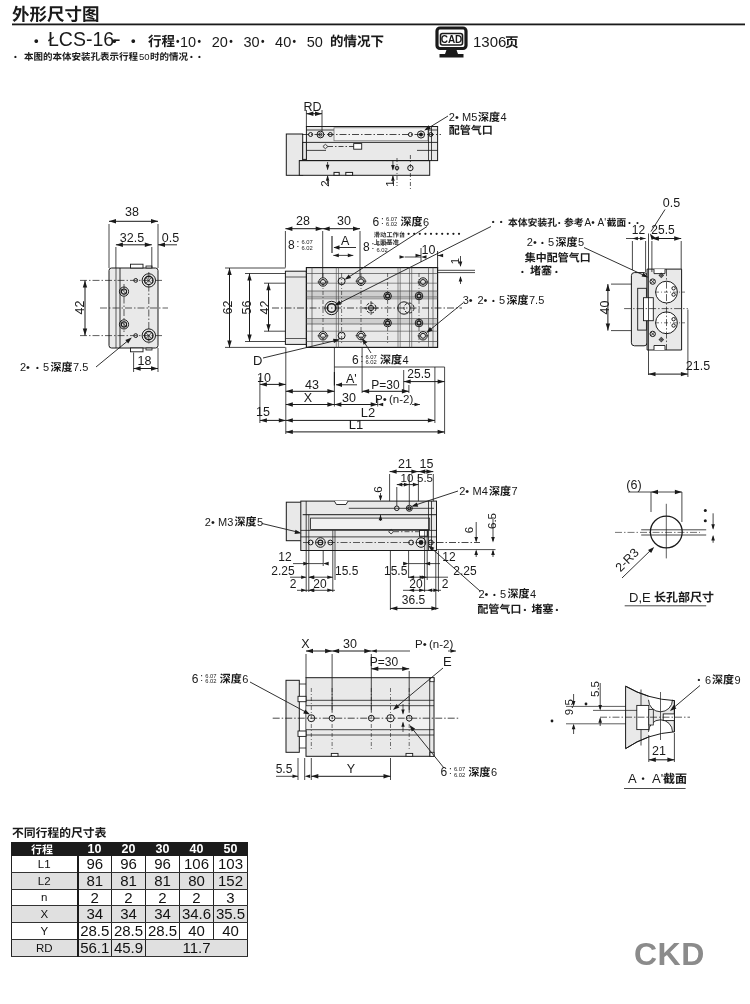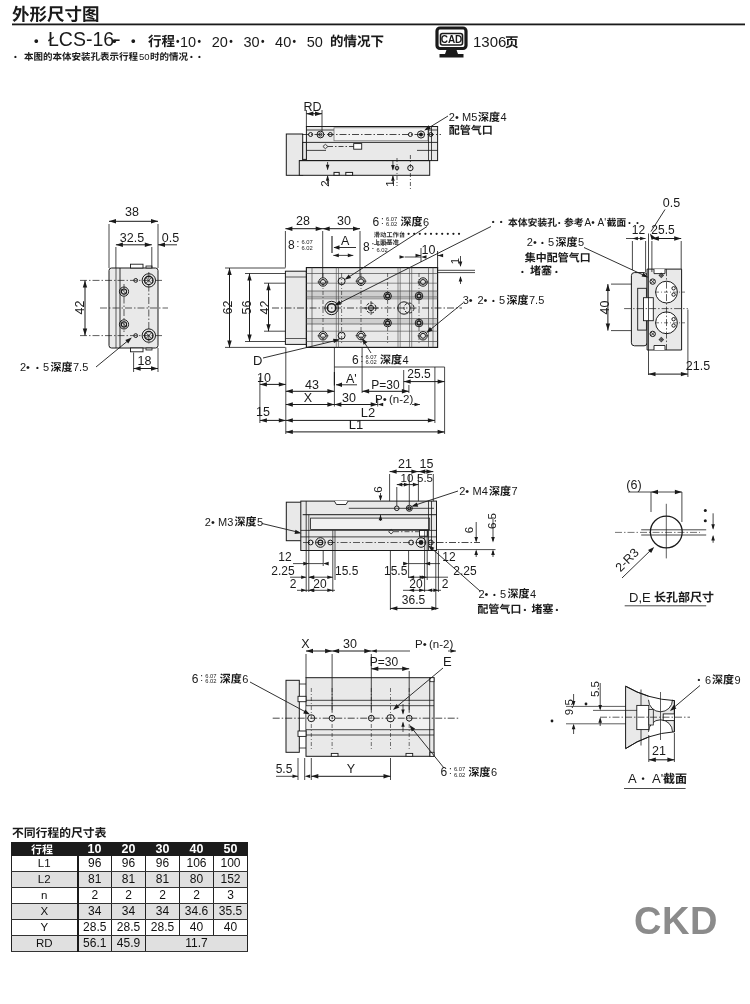--- a/index.html
+++ b/index.html
@@ -1,16 +1,16 @@
 <!DOCTYPE html>
 <html><head><meta charset="utf-8">
 <style>
 html,body{margin:0;padding:0;background:#fff;width:750px;height:1004px;overflow:hidden;}
 body{font-family:"Liberation Sans",sans-serif;color:#111;position:relative;}
-td{font-size:12px;text-align:center;height:15px;padding:0;border:1px solid #222;line-height:1.05;}
+td{font-size:15px;text-align:center;height:15px;padding:0;border:1px solid #222;line-height:1.05;}
 td.h{font-size:12.5px;border:1px solid #1b1b1b;height:12px;line-height:11px;}
 td.n{font-size:11.5px;}
 tr.w{background:#fff;}
 tr.g{background:#e0e0e0;}
 tr td:first-child{border-right:2.5px solid #1b1b1b;}
 tr.w td, tr.g td{border-top:1px solid #333;border-bottom:1px solid #333;}
 </style></head>
 <body>
 <svg width="750" height="1004" viewBox="0 0 750 1004" style="position:absolute;left:0;top:0;">
 <defs>
@@ -969,21 +969,21 @@
           <td class="h">30</td>
           <td class="h">40</td>
           <td class="h">50</td>
         </tr>
 <tr class="w">
           <td class="n">L1</td>
           <td>96</td>
           <td>96</td>
           <td>96</td>
           <td>106</td>
-          <td>100</td>
+          <td>103</td>
         </tr>
 <tr class="g">
           <td class="n">L2</td>
           <td>81</td>
           <td>81</td>
           <td>81</td>
           <td>80</td>
           <td>152</td>
         </tr>
 <tr class="w">
@@ -1013,13 +1013,13 @@
 <tr class="g">
           <td class="n">RD</td>
           <td>56.1</td>
           <td>45.9</td>
           <td colspan="3">11.7</td>
         </tr>
 </tbody>
     </table>
   </div>
 
-<div style="position:absolute;left:634px;top:900px;font-size:38px;font-weight:bold;color:#8b8b8b;font-family:'Liberation Sans',sans-serif;letter-spacing:0.5px;">CKD</div>
+<div style="position:absolute;left:634px;top:936px;font-size:32px;font-weight:bold;color:#8b8b8b;font-family:'Liberation Sans',sans-serif;letter-spacing:0.5px;">CKD</div>
 
 </body></html>

